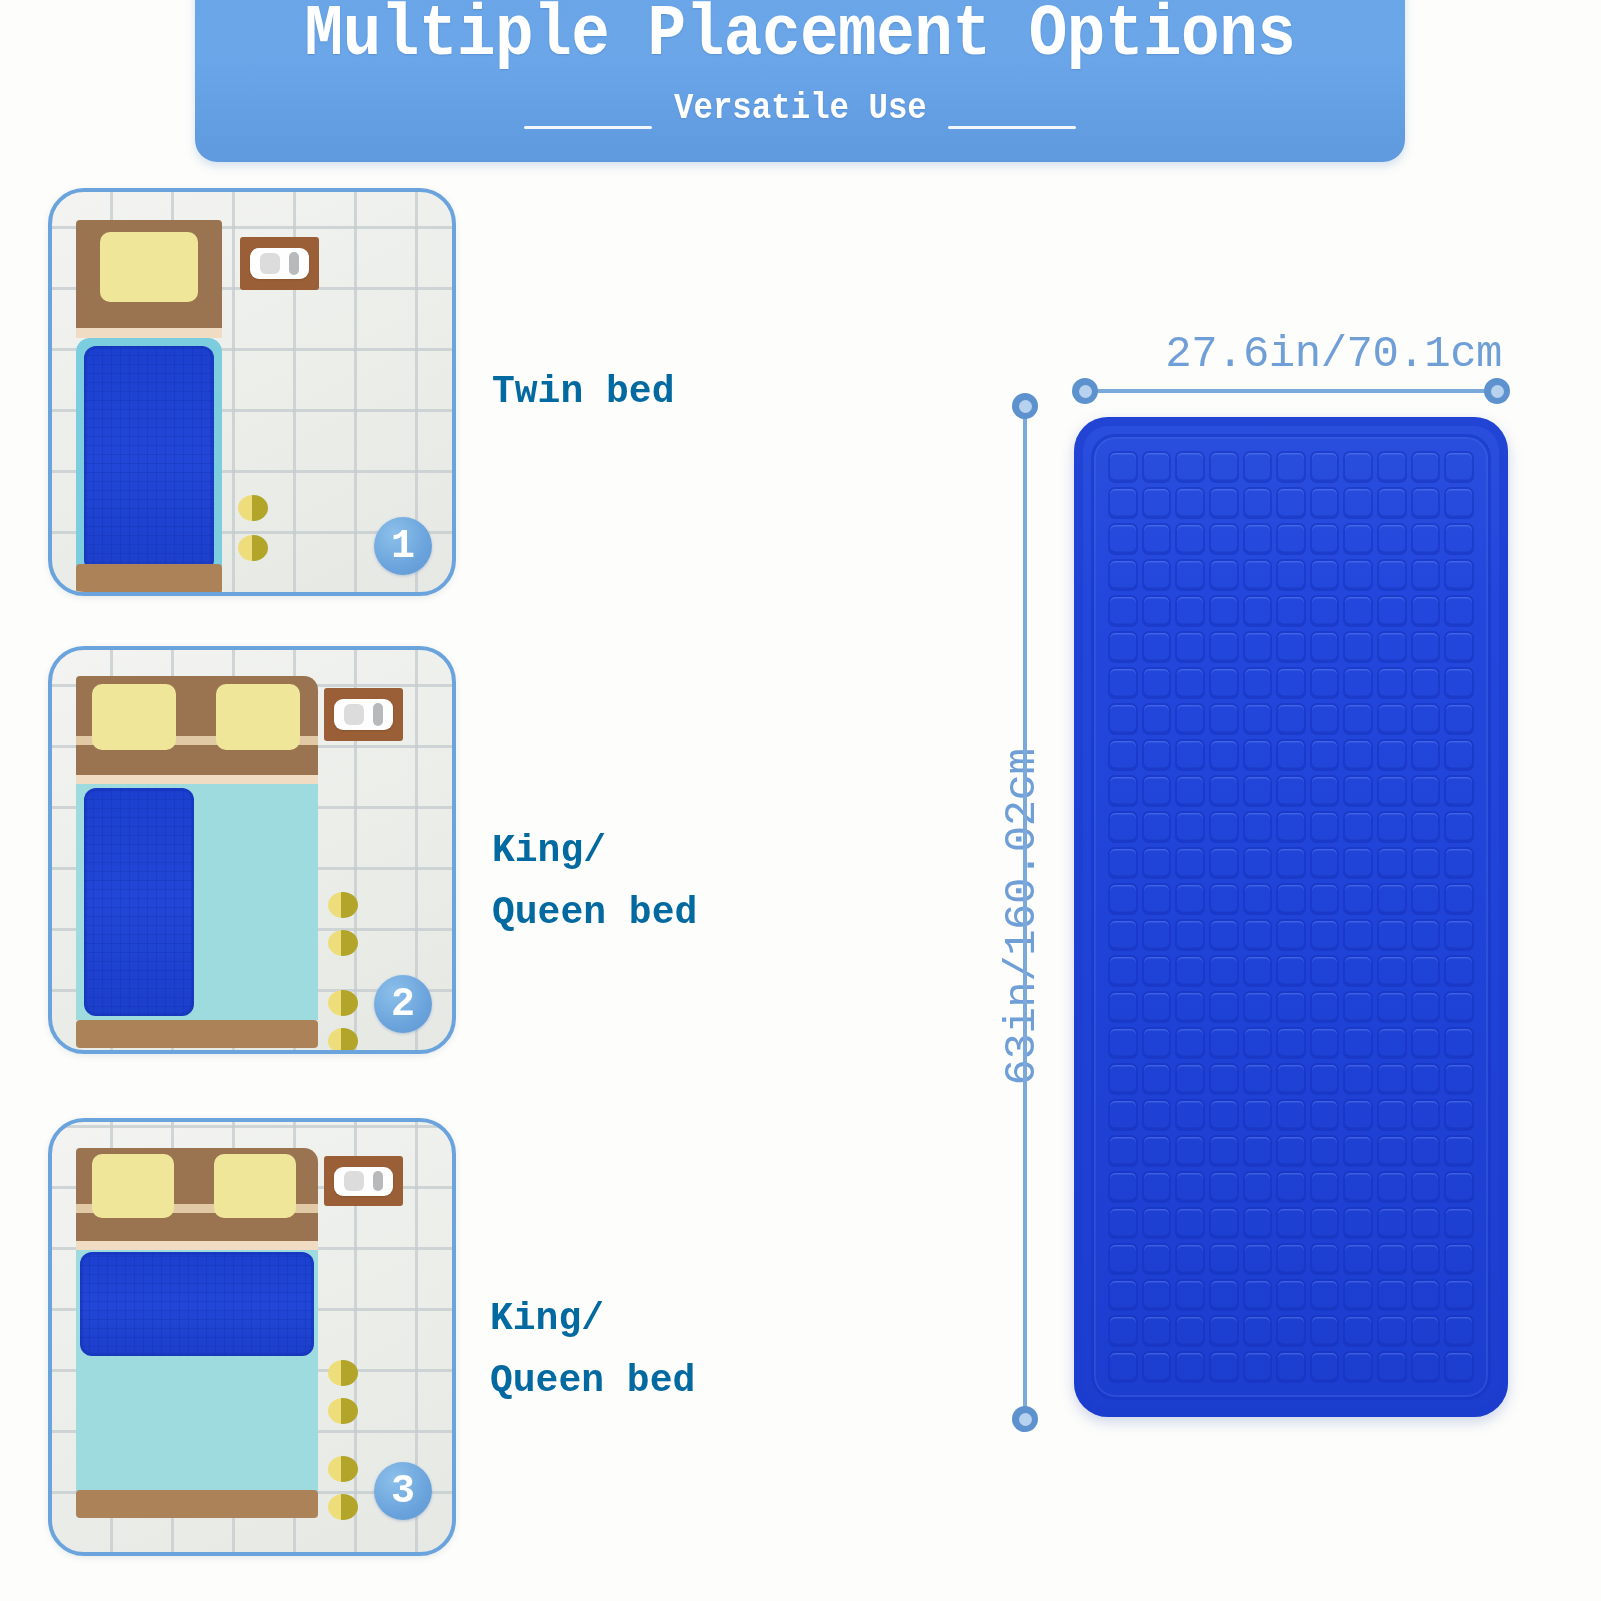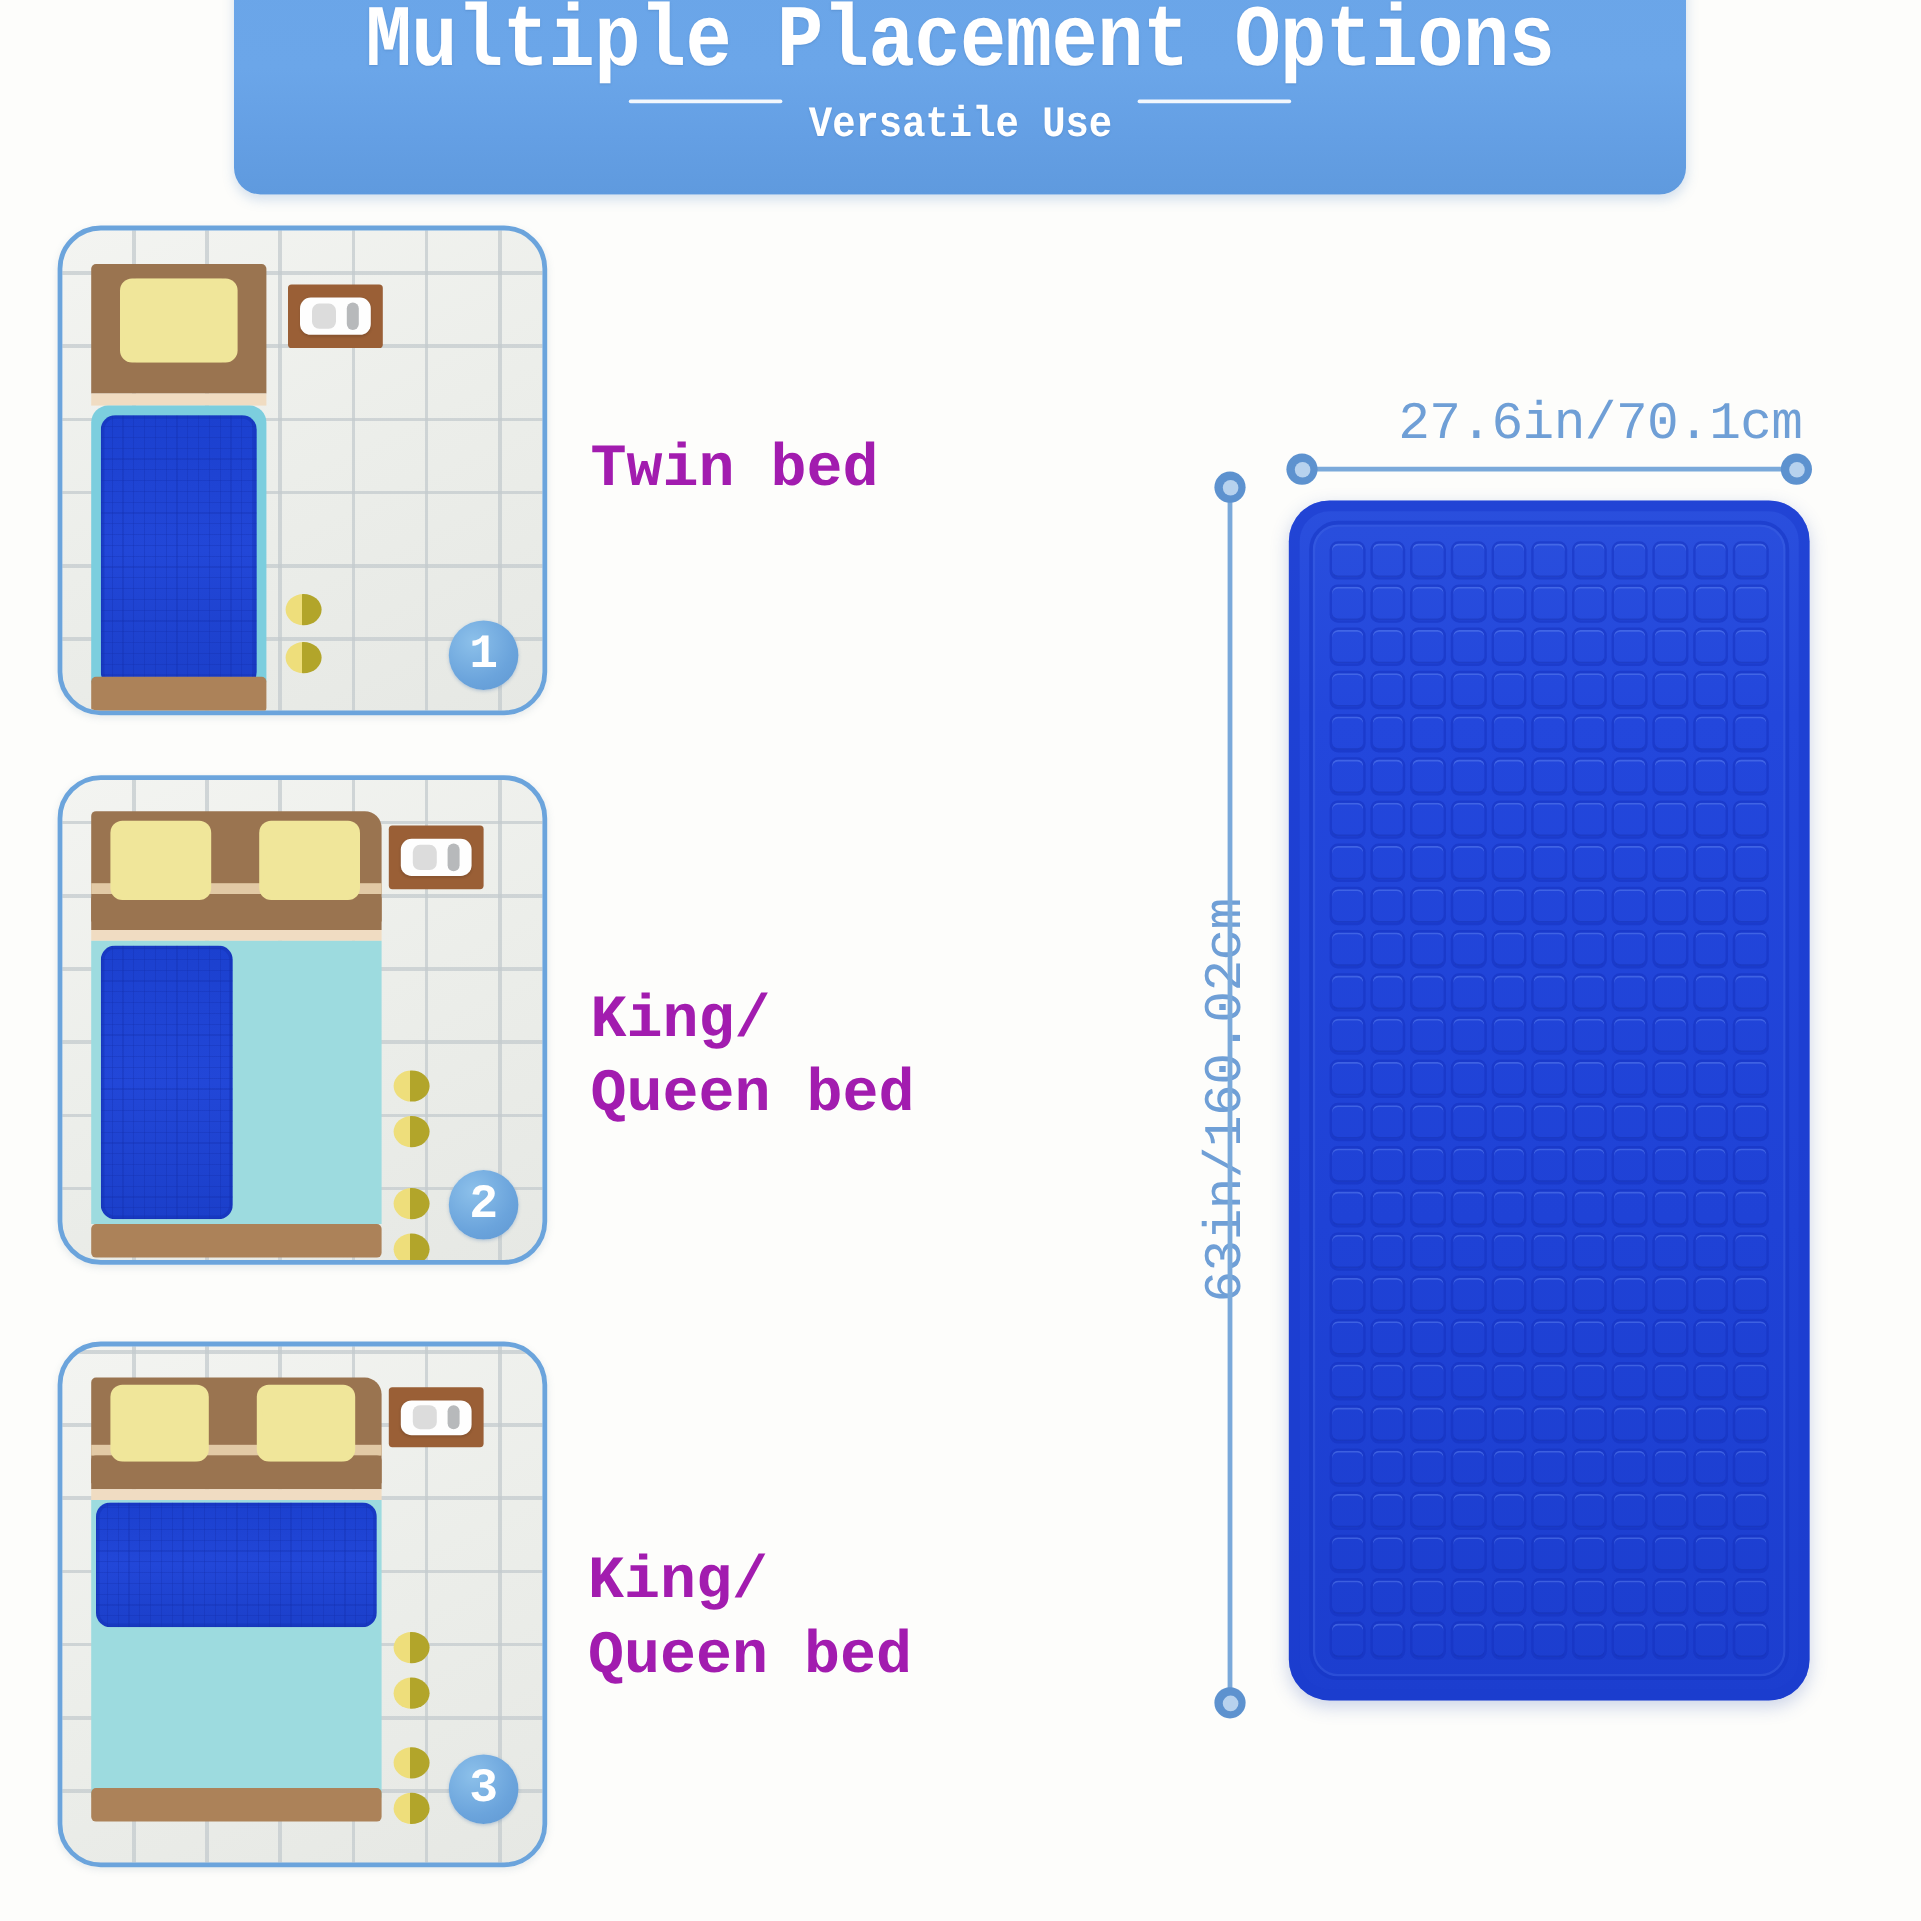--- a/index.html
+++ b/index.html
@@ -42,21 +42,21 @@
     text-shadow: 0 1px 2px rgba(60,110,170,0.35);
     white-space: nowrap;
   }
   .banner-sub-wrap {
     position: absolute;
     left: 0;
     right: 0;
     top: 113px;
     height: 46px;
     display: flex;
-    align-items: flex-start;
+    align-items: flex-end;
     justify-content: center;
     gap: 8px;
   }
   .banner-rule {
     width: 128px;
     height: 3px;
     background: #f2f7fd;
     border-radius: 2px;
   }
   .banner-sub {
@@ -163,22 +163,22 @@
     font-weight: bold;
     display: flex;
     align-items: center;
     justify-content: center;
     box-shadow: 0 1px 3px rgba(60,110,170,0.3);
   }
 
   
   .scene-label {
     position: absolute;
-    color: #a21caf;
-    font-size: 50px;
+    color: #0369a1;
+    font-size: 38px;
     font-weight: bold;
     line-height: 62px;
     white-space: pre-line;
   }
   #label1 { left: 492px; top: 361px; }
   #label2 { left: 492px; top: 820px; }
   #label3 { left: 490px; top: 1288px; }
 
   
   .product-mat {

